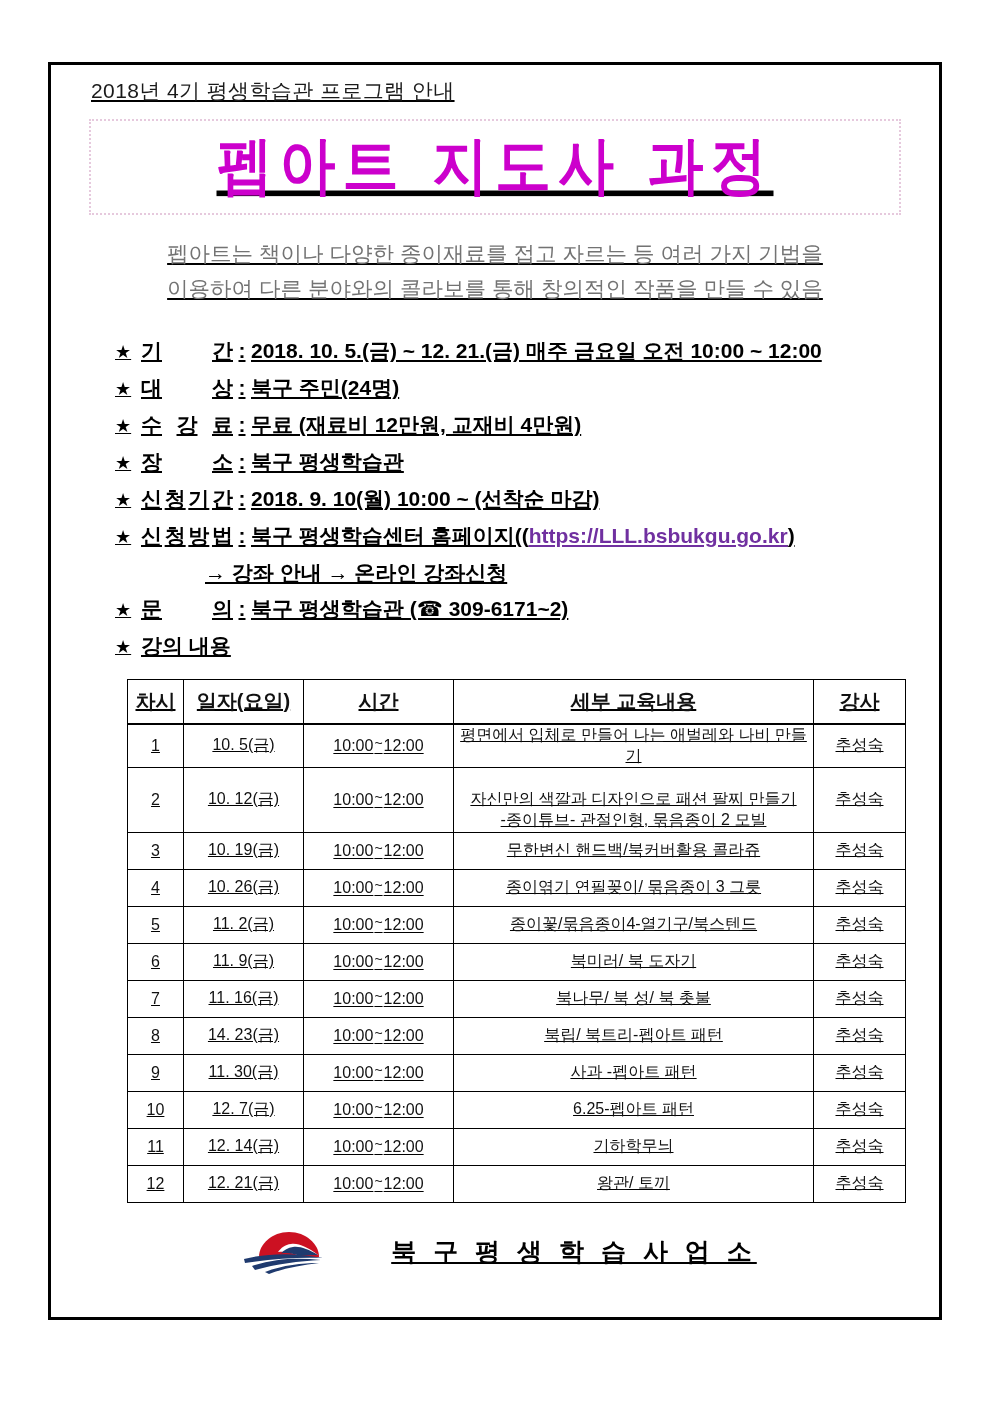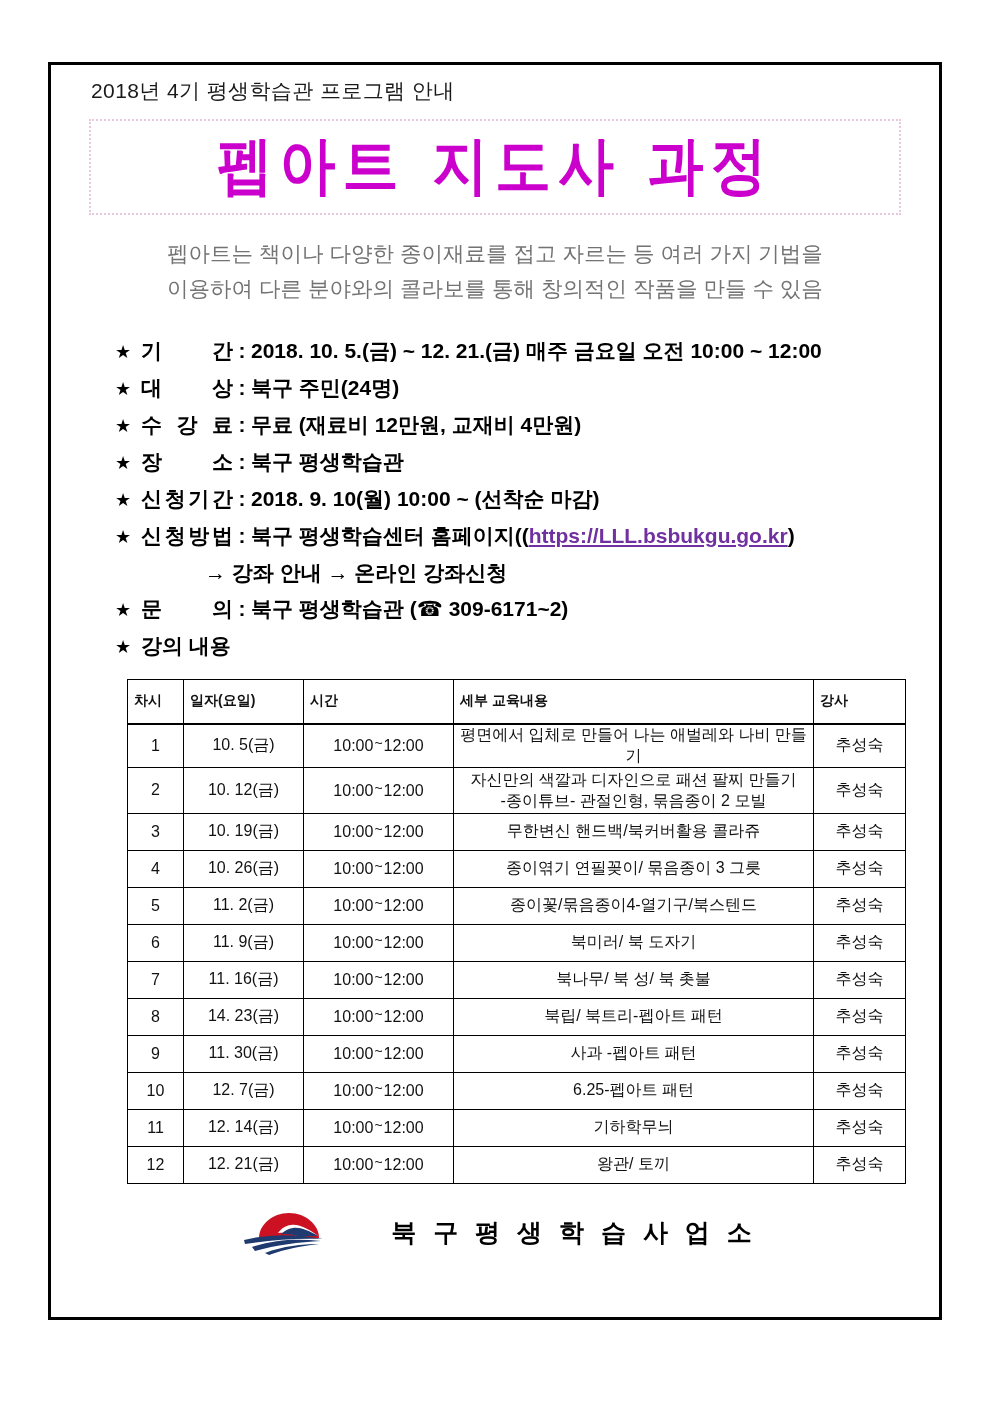--- a/index.html
+++ b/index.html
@@ -29,20 +29,21 @@
   }
 
   .frame-inner {
     position: absolute;
     left: 0;
     top: 0;
     right: 0;
     bottom: 0;
     padding: 12px 18px 0 18px;
     box-sizing: border-box;
+    text-decoration: underline;
   }
 
   
   .doc-header {
     font-size: 21px;
     letter-spacing: 0.4px;
     padding-left: 22px;
     color: #1a1a1a;
     white-space: nowrap;
   }
@@ -139,35 +140,35 @@
   table.schedule td {
     border: 1px solid #000000;
     font-size: 16px;
     color: #111111;
     padding: 0 6px;
     box-sizing: border-box;
   }
   table.schedule thead th {
     height: 44px;
     font-weight: bold;
-    font-size: 14px;
+    font-size: 20px;
     border-bottom: 2px solid #000000;
-    text-align: left;
+    text-align: center;
   }
   table.schedule tbody td {
     height: 37px;
     text-align: center;
     font-weight: normal;
   }
   td.c-detail {
     text-align: left;
     padding-left: 13px;
     font-size: 15.5px;
   }
-  td.c-detail.two-line { line-height: 21px; padding-top: 1px; padding-bottom: 2px; }
+  td.c-detail.two-line { line-height: 21px; padding-top: 20px; padding-bottom: 2px; }
   td.c-detail.two-line div { white-space: nowrap; }
   tr.row-tall td { height: 54px; }
 
   col.col-no      { width: 56px; }
   col.col-date    { width: 120px; }
   col.col-time    { width: 150px; }
   col.col-detail  { width: 360px; }
   col.col-teacher { width: 92px; }
 
   .tilde { vertical-align: 0.22em; font-size: 14px; padding: 0 1px; }

